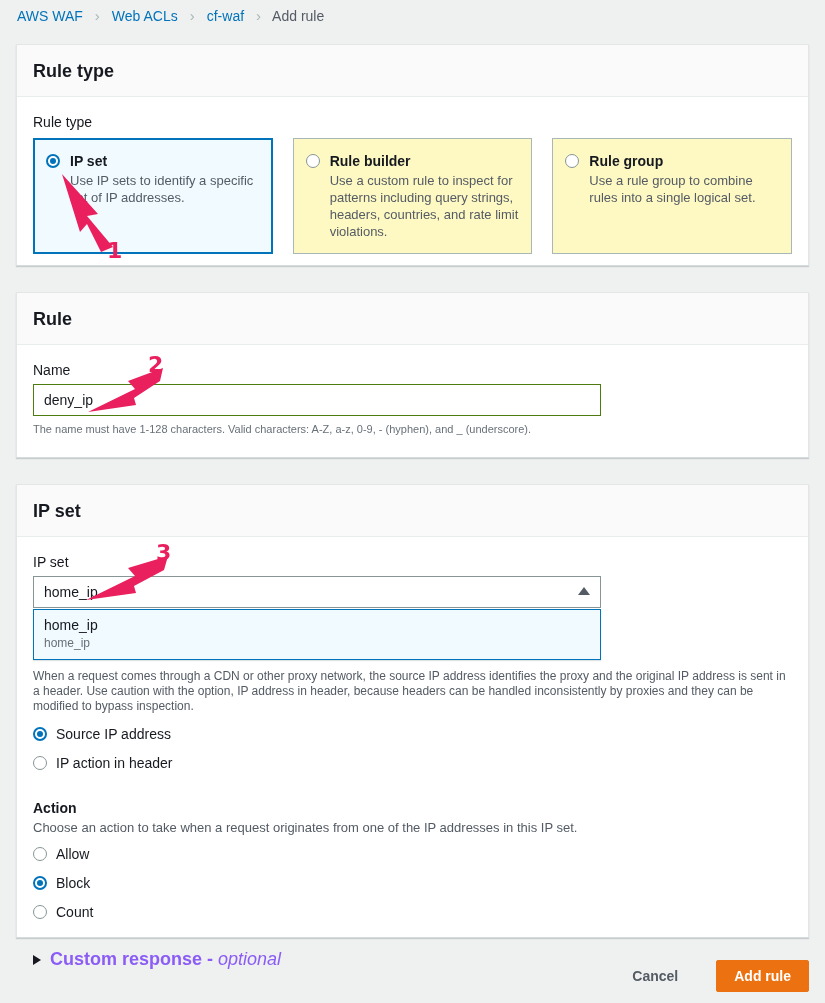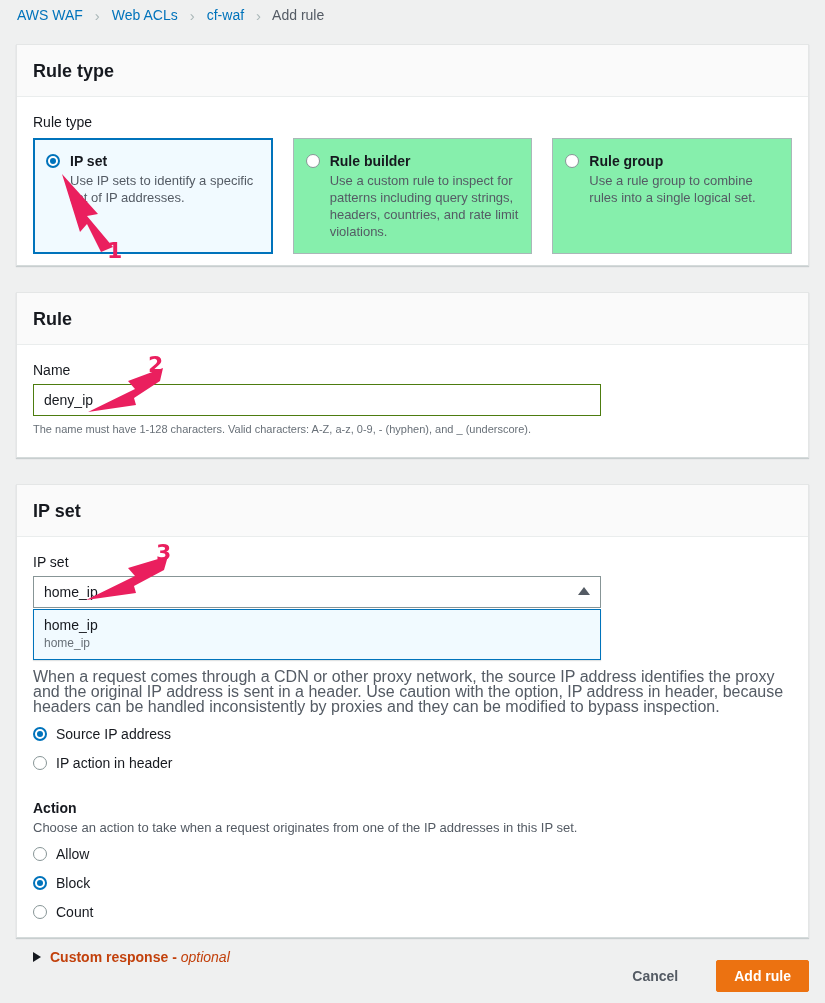--- a/index.html
+++ b/index.html
@@ -9,21 +9,21 @@
     width: 825px; height: 1003px;
     background: #eff0f0;
     font-family: "Liberation Sans", "DejaVu Sans", sans-serif;
     -webkit-font-smoothing: antialiased;
   }
   #page { position: relative; width: 825px; height: 1003px; overflow: hidden; }
 
   
   .breadcrumb {
     position: absolute; left: 16px; top: 7px;
-    display: flex; align-items: flex-start; gap: 0px;
+    display: flex; align-items: center; gap: 0px;
     font-size: 14px; color: #16191f;
   }
   .bc-link { color: #0073bb; text-decoration: none; padding: 0 1px; cursor: pointer; }
   .bc-current { color: #545b64; }
   .bc-sep {
     display: inline-block; color: #aab7b8; font-size: 15px;
     margin: 0 11px; font-weight: 300;
   }
 
   
@@ -56,21 +56,21 @@
   }
   .field-desc {
     font-size: 11px; color: #687078; line-height: 17px; margin-top: 5px;
   }
 
   
   .tiles { display: flex; gap: 20px; margin-top: 7px; }
   .tile {
     width: 241px; min-height: 110px;
     border: 1px solid #aab7b8;
-    background: #86efac;
+    background: #fef9c3;
     padding: 13px 13px 13px 12px;
     display: flex; gap: 10px; cursor: pointer;
     border-radius: 0;
   }
   .tile.selected {
     border: 2px solid #0073bb;
     background: #f1faff;
     padding: 12px 12px 12px 11px;
   }
   .tile-text { padding-top: 0px; }
@@ -133,42 +133,42 @@
     box-shadow: 0 1px 1px 0 rgba(0,28,36,.12);
     z-index: 5;
   }
   .select-option {
     padding: 6px 10px 8px 10px; cursor: pointer;
   }
   .opt-main { font-size: 14px; color: #16191f; line-height: 19px; }
   .opt-sub  { font-size: 12px; color: #687078; line-height: 16px; }
 
   .para {
-    font-size: 16px; color: #545b64; line-height: 15px;
+    font-size: 12px; color: #545b64; line-height: 15px;
     width: 758px;
   }
 
   .sub-label {
     font-size: 14px; font-weight: bold; color: #16191f; line-height: 18px;
   }
   .sub-desc {
     font-size: 13px; color: #545b64; line-height: 16px; margin-top: 3px;
   }
 
   
   .expander {
     display: flex; align-items: center; gap: 9px; cursor: pointer;
   }
   .expander-caret {
     width: 0; height: 0;
     border-top: 5px solid transparent;
     border-bottom: 5px solid transparent;
     border-left: 8px solid #16191f;
   }
-  .expander-text { font-size: 14px; font-weight: bold; color: #c2410c; }
+  .expander-text { font-size: 18px; font-weight: bold; color: #8b5cf6; }
   .expander-text em { font-weight: normal; font-style: italic; }
 
   
   .footer {
     position: absolute; right: 16px; top: 960px;
     display: flex; align-items: center; gap: 34px;
   }
   .btn-link {
     font-size: 14px; font-weight: bold; color: #545b64;
     background: none; border: none; cursor: pointer;

